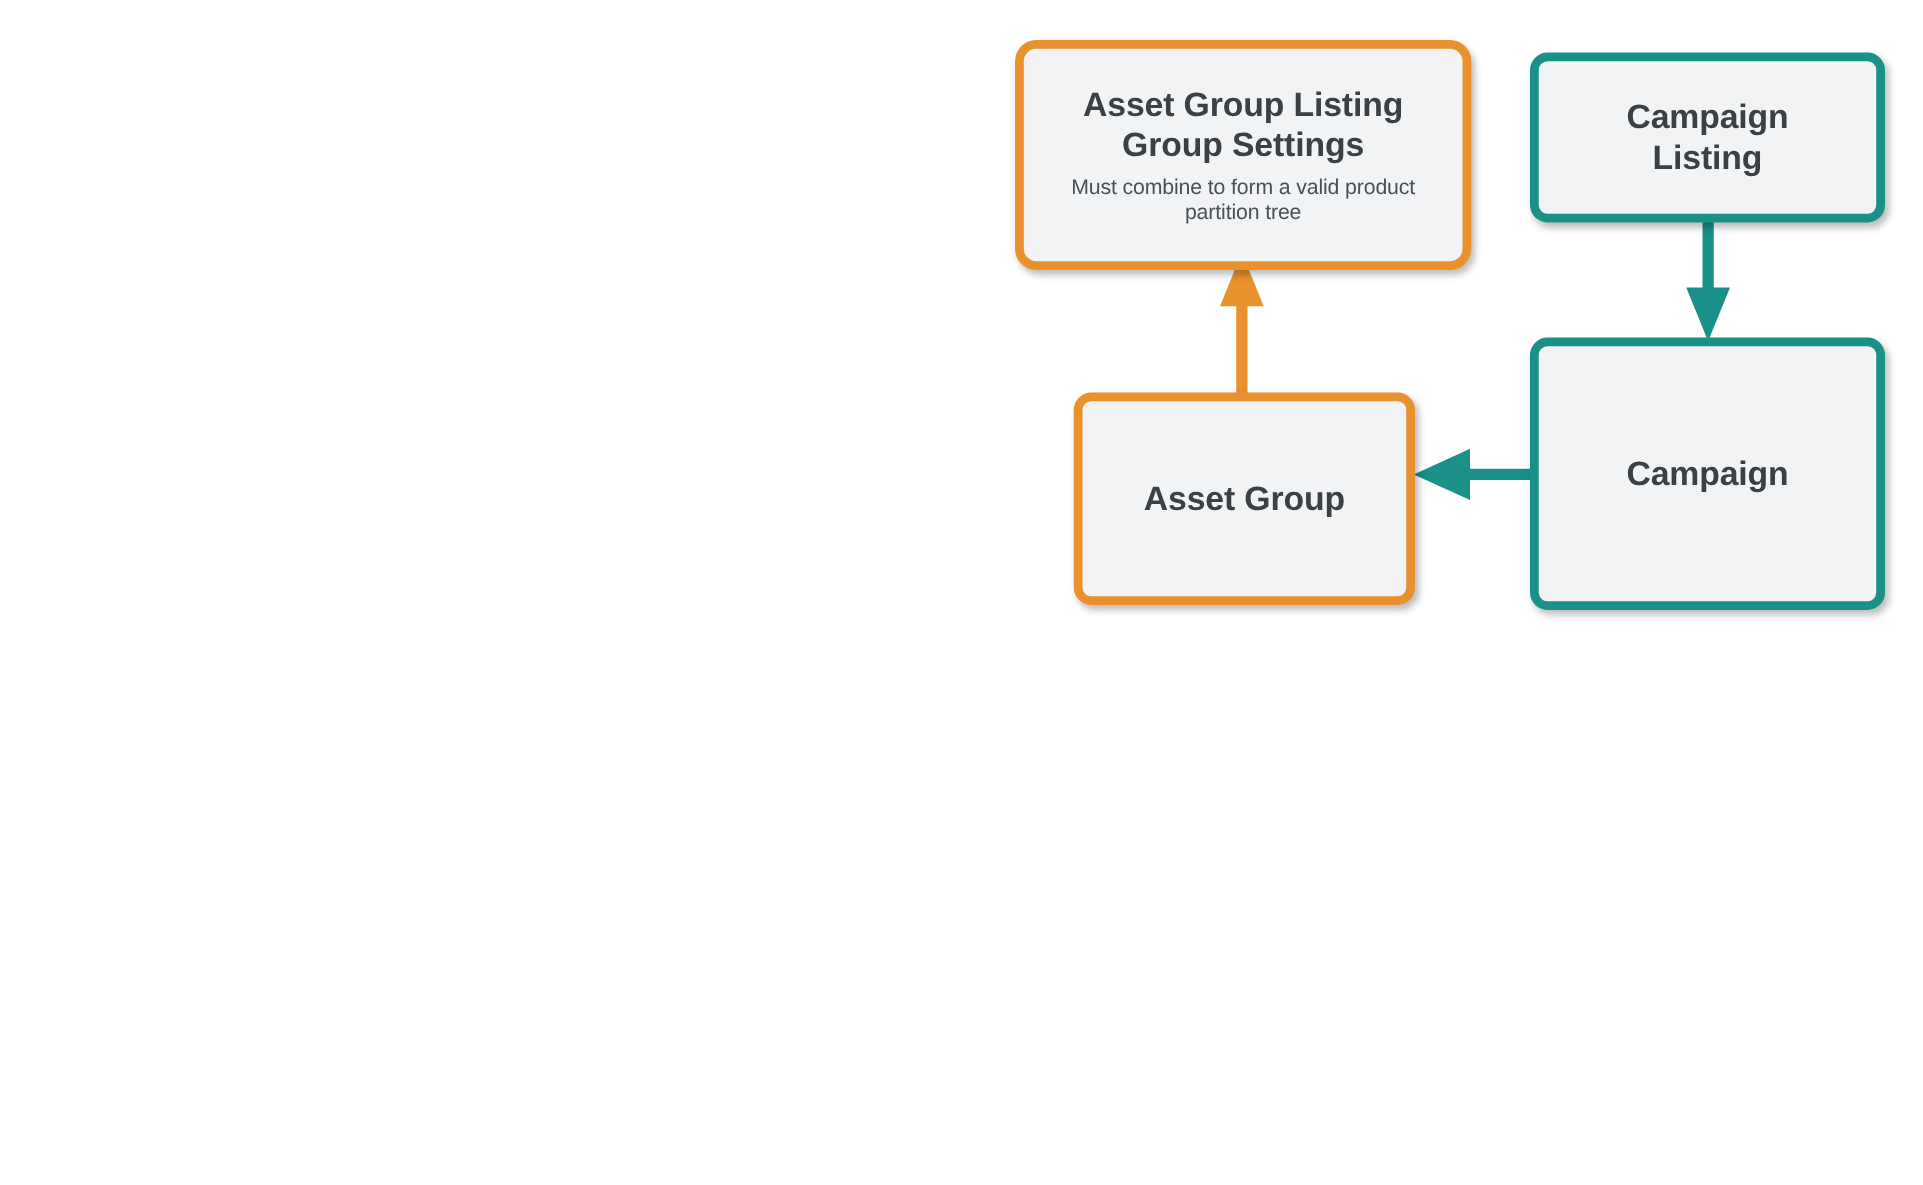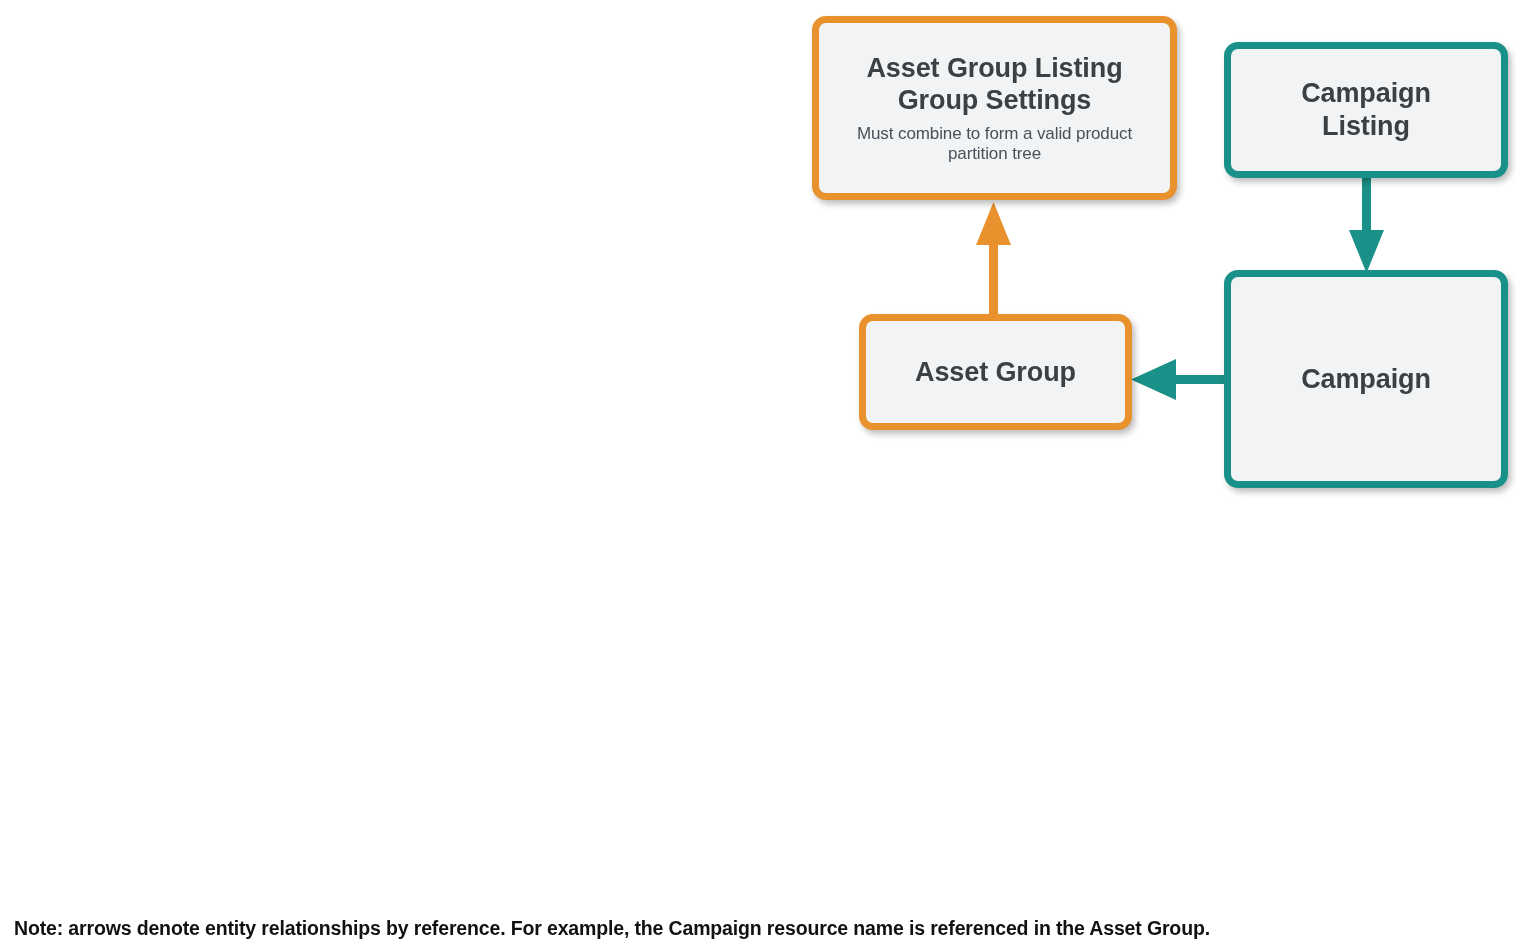--- a/index.html
+++ b/index.html
@@ -93,38 +93,37 @@
     </svg>
   </div>
 
   <div class="edge" style="left:1124px; top:358px; width:110px; height:44px;">
     <svg width="110" height="44" viewBox="0 0 110 44">
       <line x1="108" y1="21.5" x2="50" y2="21.5" stroke="#1A9188" stroke-width="9"></line>
       <polygon points="7,21.5 52,1 52,42" fill="#1A9188"></polygon>
     </svg>
   </div>
 
-  <div class="node orange" style="left:812px; top:16px; width:365px; height:184px;">
+  <div class="node orange" style="left:812px; top:32px; width:365px; height:184px;border-radius:17px;">
     <div class="node-title">
       <span>Asset Group Listing</span><br>
       <span>Group Settings</span>
     </div>
     <div class="node-sub" style="max-width:310px;">Must combine to form a valid product partition tree</div>
   </div>
 
   <div class="node teal" style="left:1224px; top:42px; width:284px; height:136px;">
     <div class="node-title">
       <span>Campaign</span><br>
       <span>Listing</span>
     </div>
   </div>
 
-  <div class="node orange" style="left:859px; top:314px; width:273px; height:116px;">
+  <div class="node orange" style="left:859px; top:314px; width:273px; height:170px;">
     <div class="node-title">Asset Group</div>
   </div>
 
   <div class="node teal" style="left:1224px; top:270px; width:284px; height:218px;">
     <div class="node-title">Campaign</div>
   </div>
 
-  <div class="note">Note: arrows denote entity relationships by reference. For example, the Campaign resource name is referenced in the Asset Group.</div>
 
 </div>
 
 </body></html>

